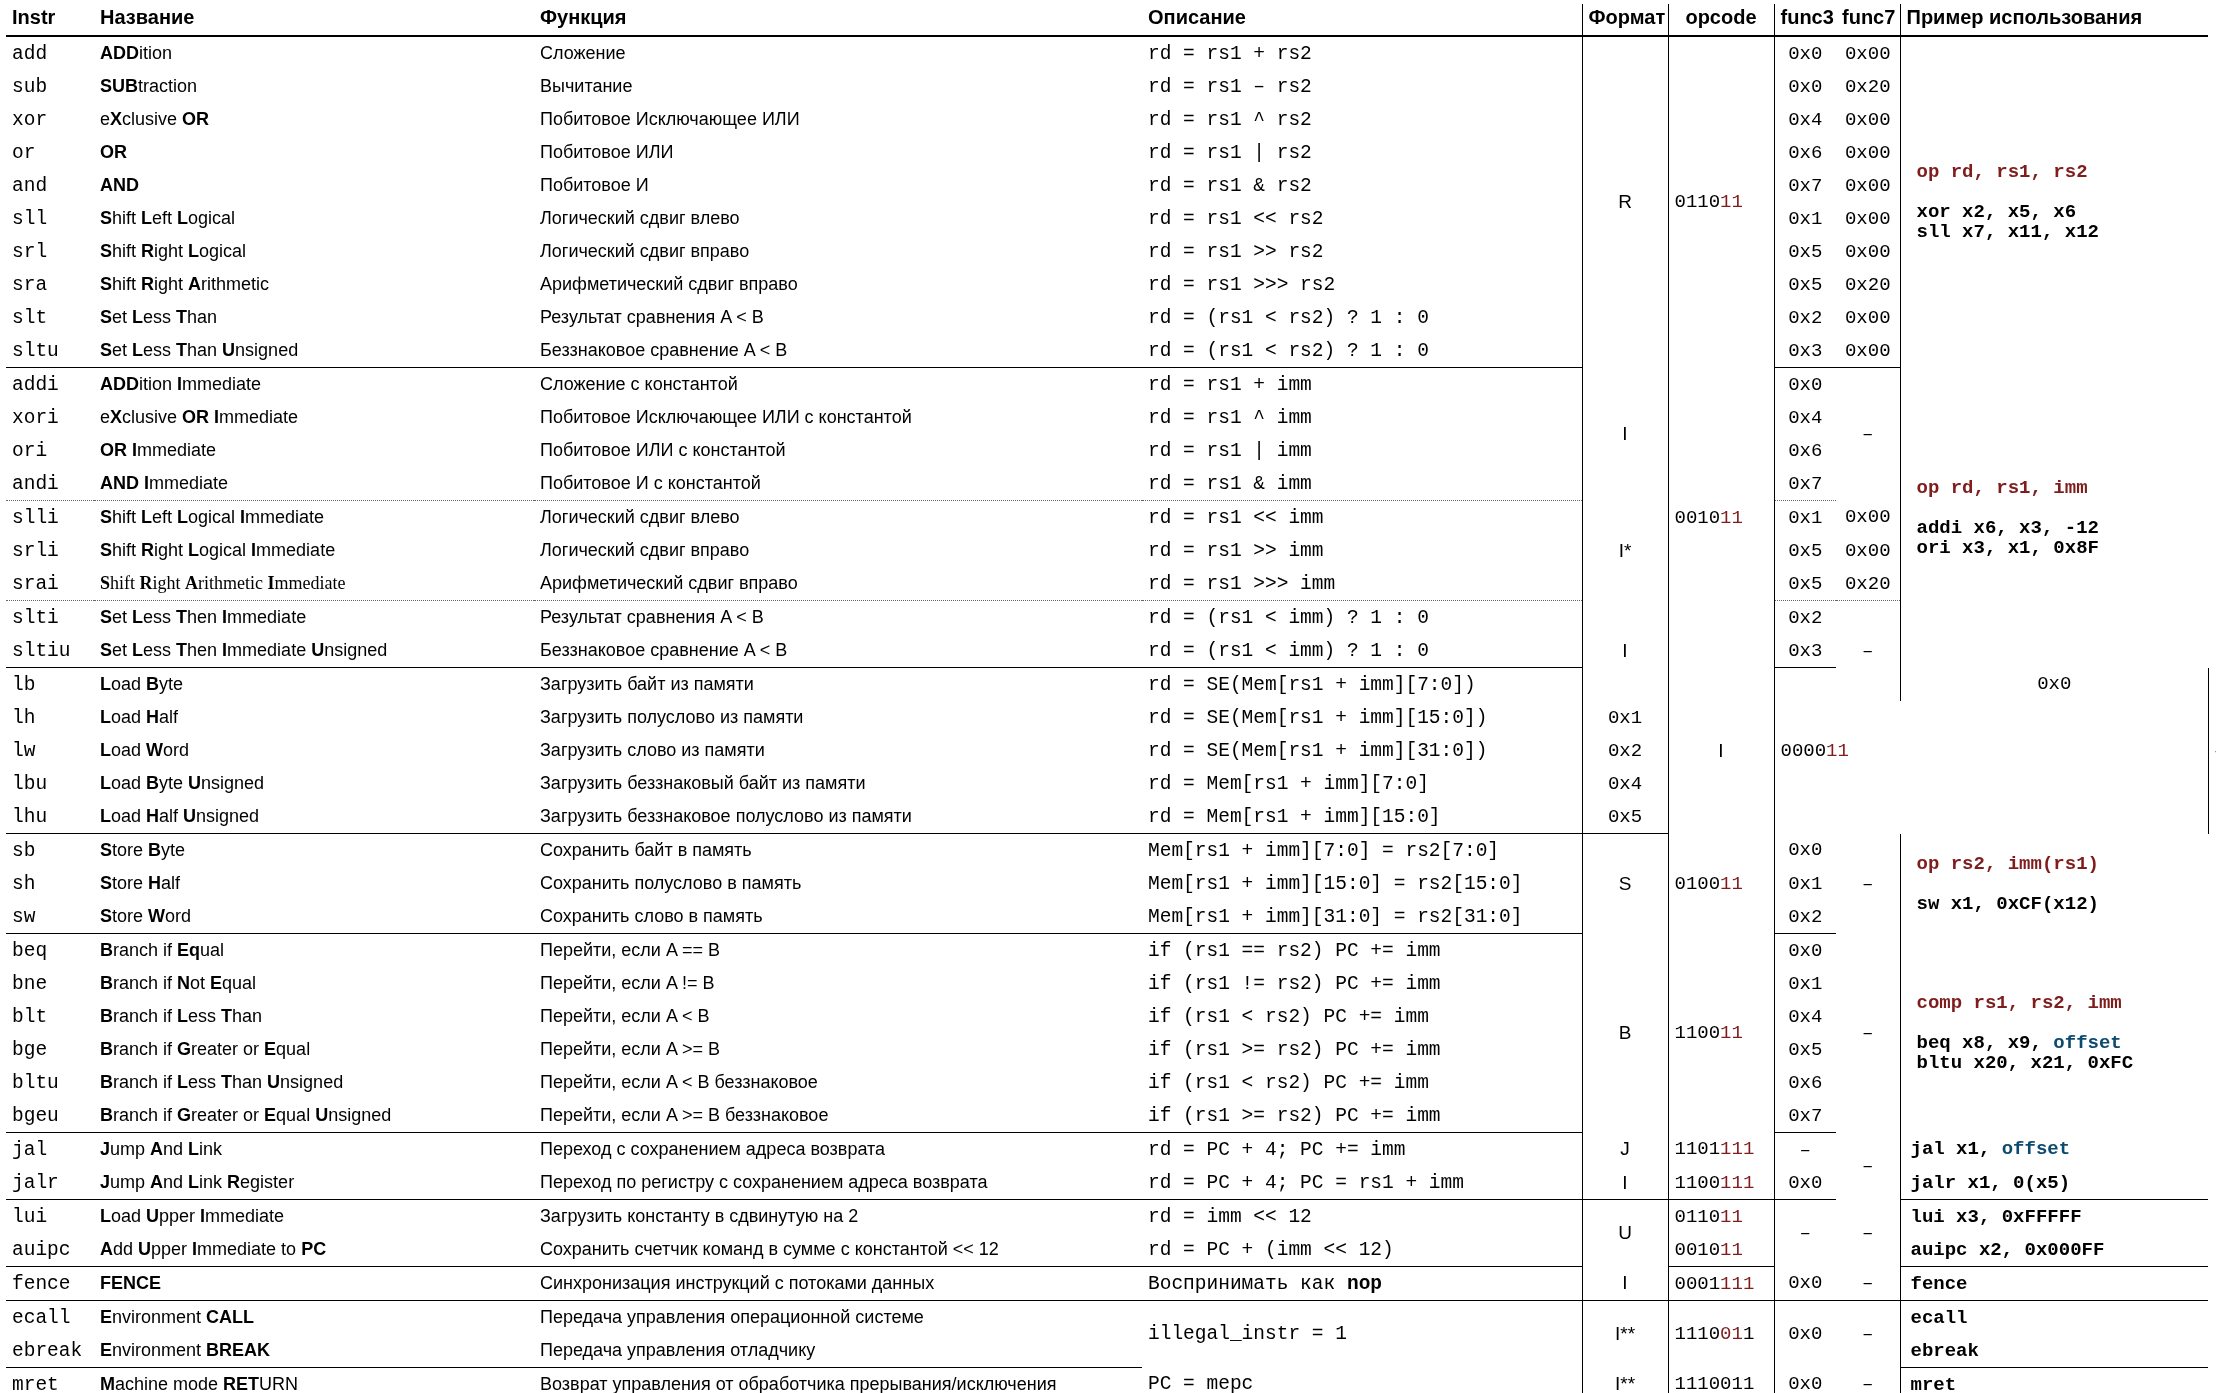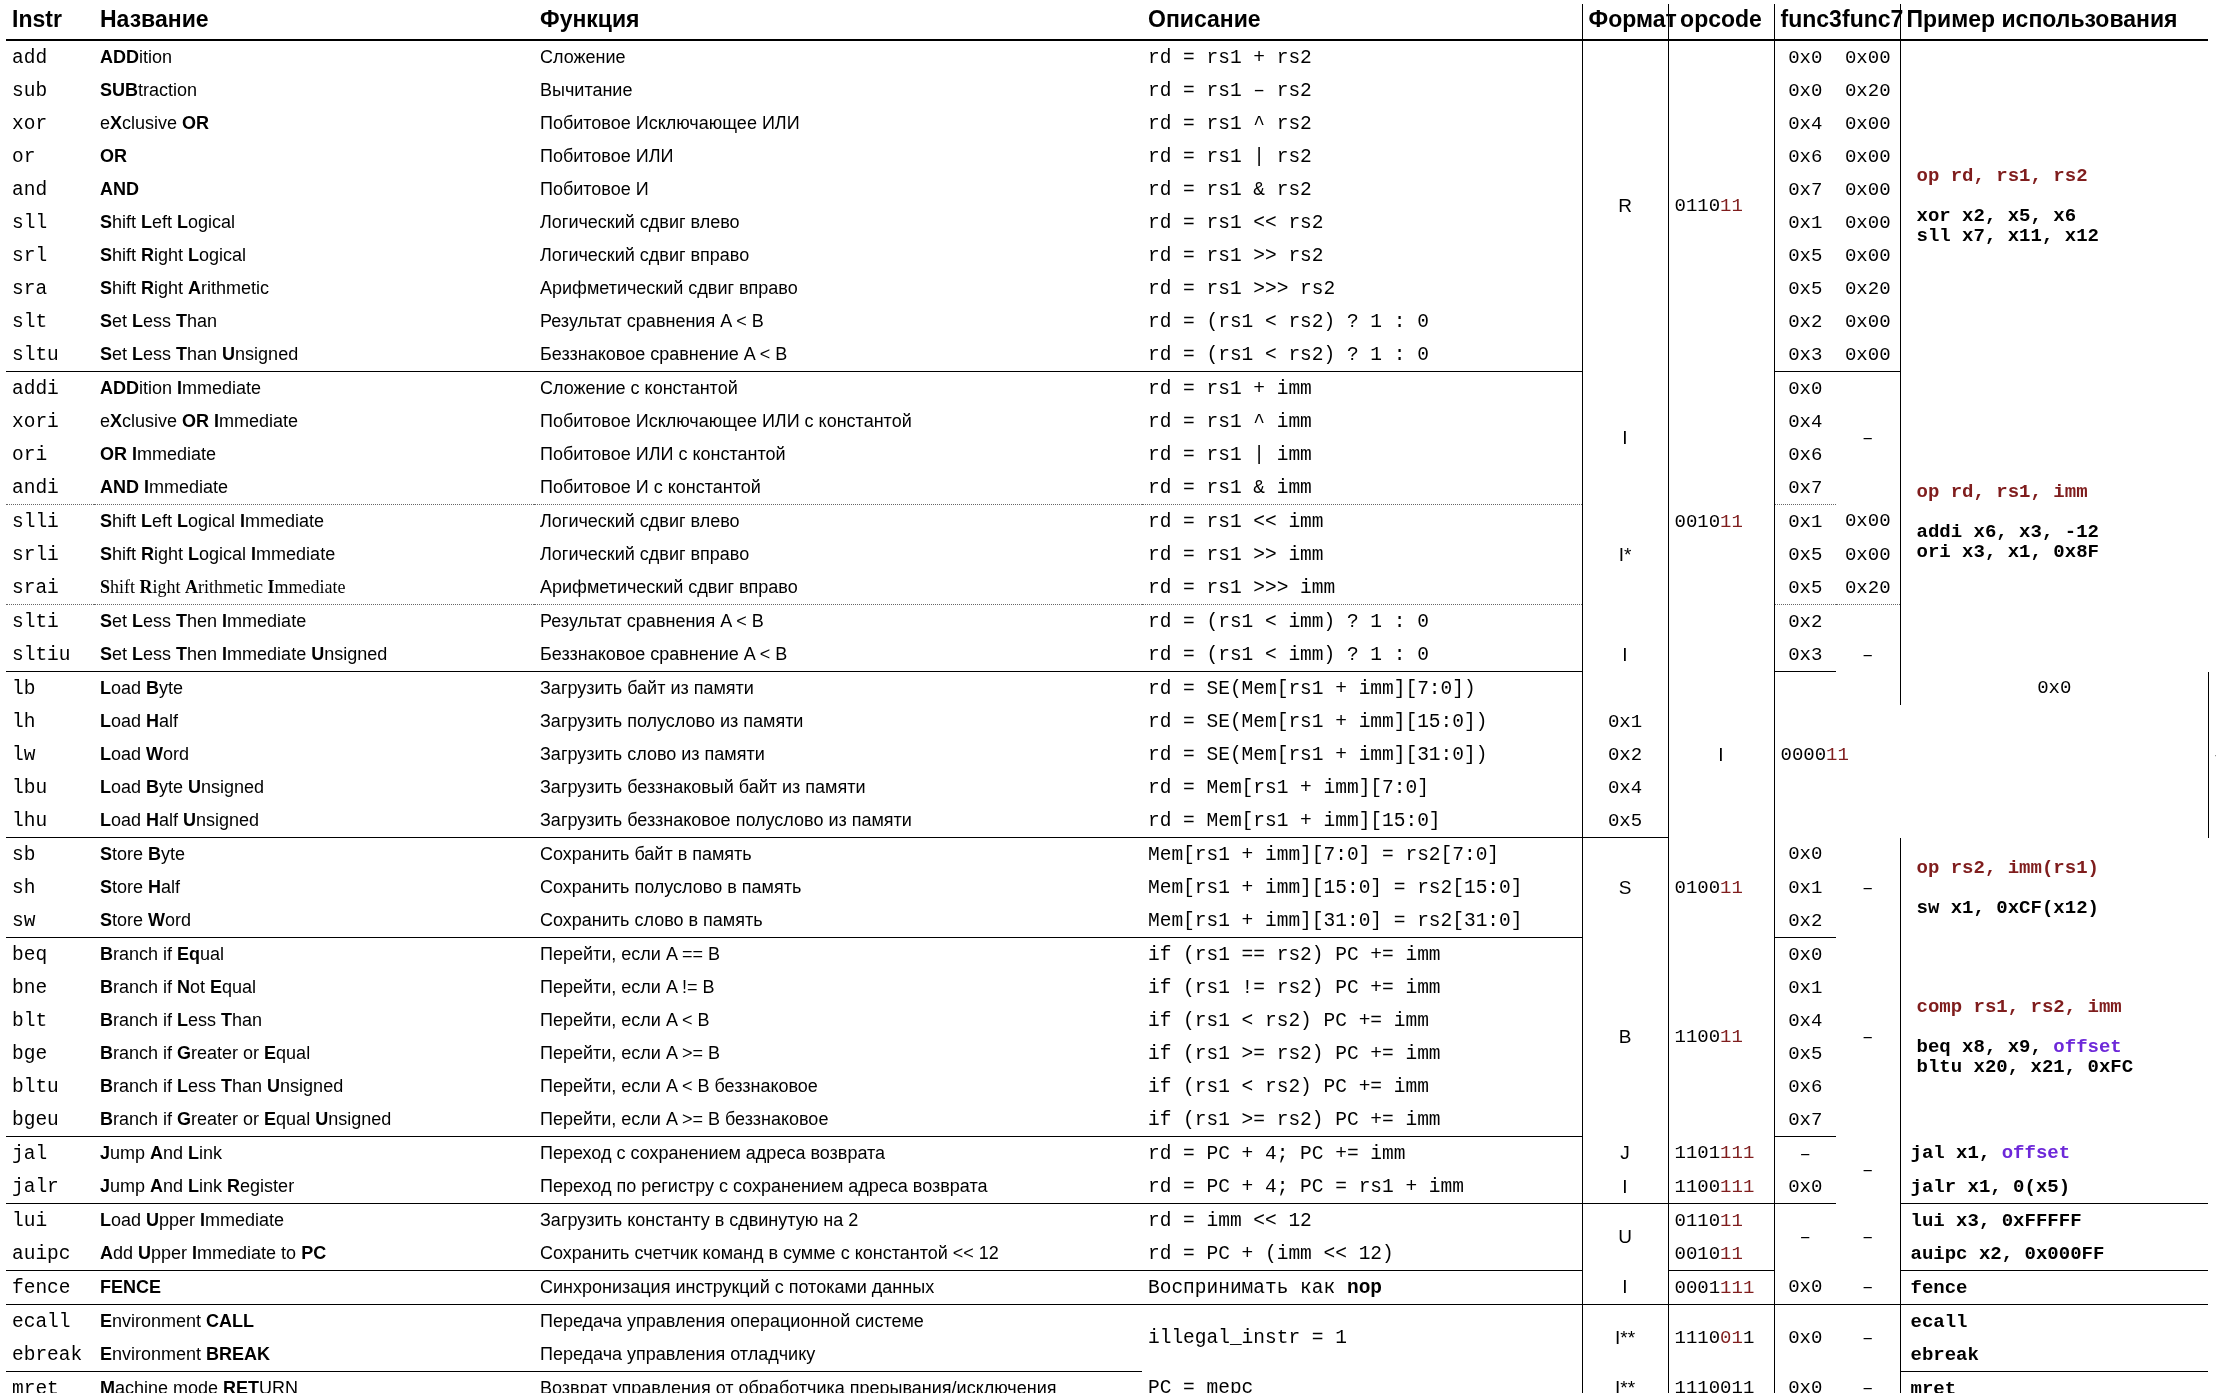--- a/index.html
+++ b/index.html
@@ -1,27 +1,27 @@
 <!DOCTYPE html>
 <html><head>
 <meta charset="utf-8">
 <style>
   html,body{margin:0;padding:0;background:#ffffff;}
   body{font-family:"Liberation Sans", sans-serif;color:#000;}
   #sheet{width:2216px;min-height:1393px;position:relative;background:#fff;}
   table{border-collapse:collapse;table-layout:fixed;width:2202px;margin:4px 0 0 6px;}
   td,th{vertical-align:middle;padding:0;}
-  .hdr th{font-size:23px;font-weight:bold;text-align:left;border-bottom:2px solid #000;padding:2px 6px 6px 6px;font-family:"Liberation Sans",sans-serif;}
+  .hdr th{font-size:20px;font-weight:bold;text-align:left;border-bottom:2px solid #000;padding:2px 6px 6px 6px;font-family:"Liberation Sans",sans-serif;}
   .hdr th.c{text-align:center;}
   td{font-size:19px;padding:2px 6px;height:29px;}
   .mono{font-family:"Liberation Mono","DejaVu Sans Mono",monospace;font-size:19.5px;}
   .ru{font-family:"Liberation Sans",sans-serif;font-size:18px;}
   .b{font-weight:bold;}
   .blue{color:#7f1d1d;}
-  .orange{color:#6d28d9;}
+  .orange{color:#0c4a6e;}
   
   .bl{border-left:1px solid #000;}
   .grp-end td{border-bottom:1px solid #000;}
   .cell-c{text-align:center;font-family:"Liberation Mono","DejaVu Sans Mono",monospace;font-size:19px;}
   .fmt{font-family:"Liberation Sans",sans-serif;font-size:19px;text-align:center;}
   .ex{font-family:"Liberation Mono","DejaVu Sans Mono",monospace;font-size:19px;line-height:20px;padding-left:10px;}
   .ex div{white-space:pre;}
   .opbits{font-family:"Liberation Mono","DejaVu Sans Mono",monospace;font-size:19px;text-align:left;}
 </style>
 </head>

